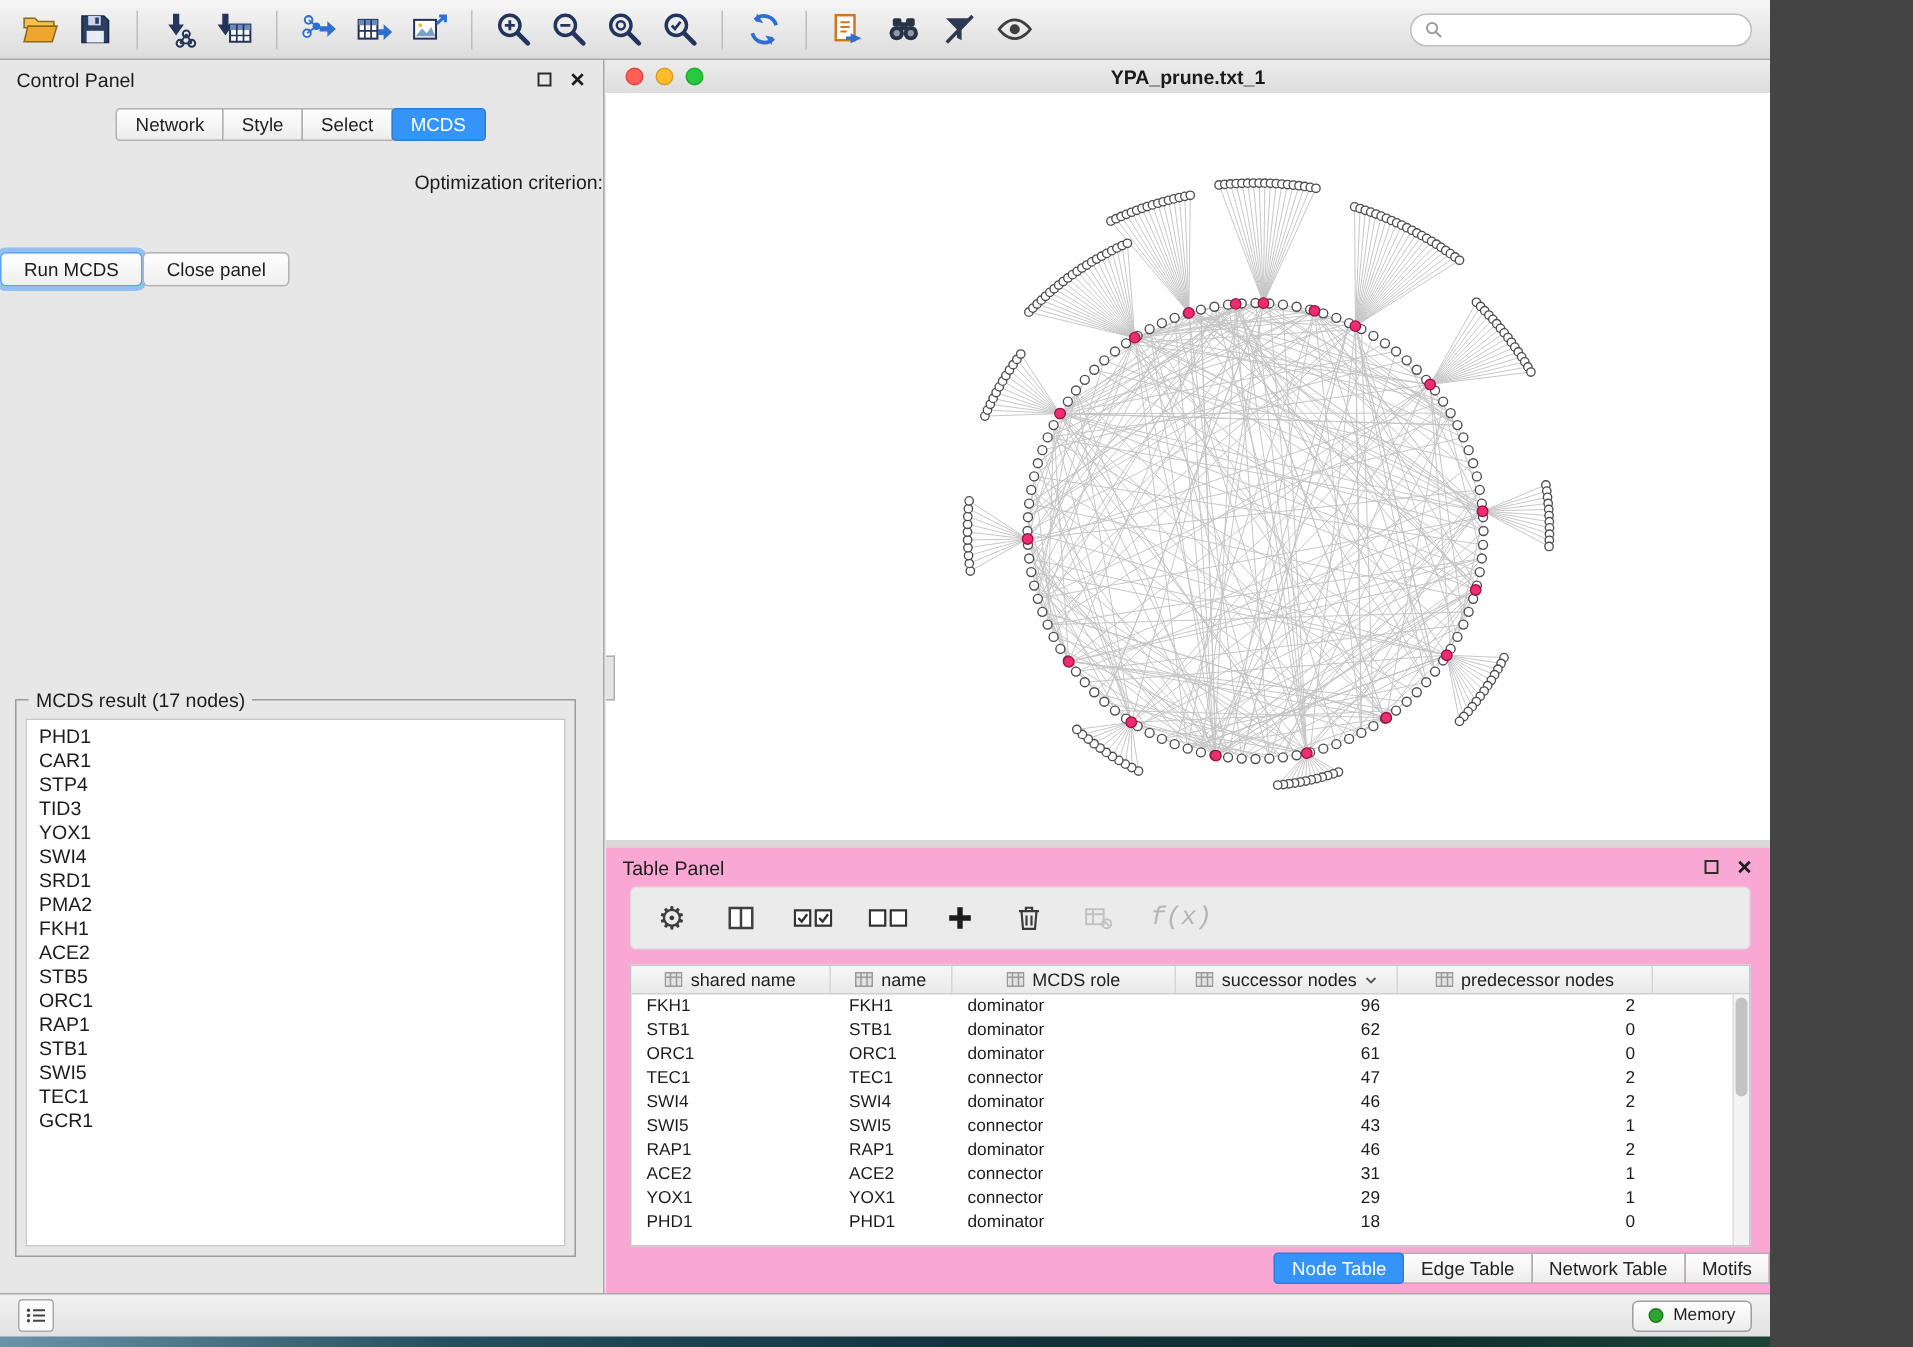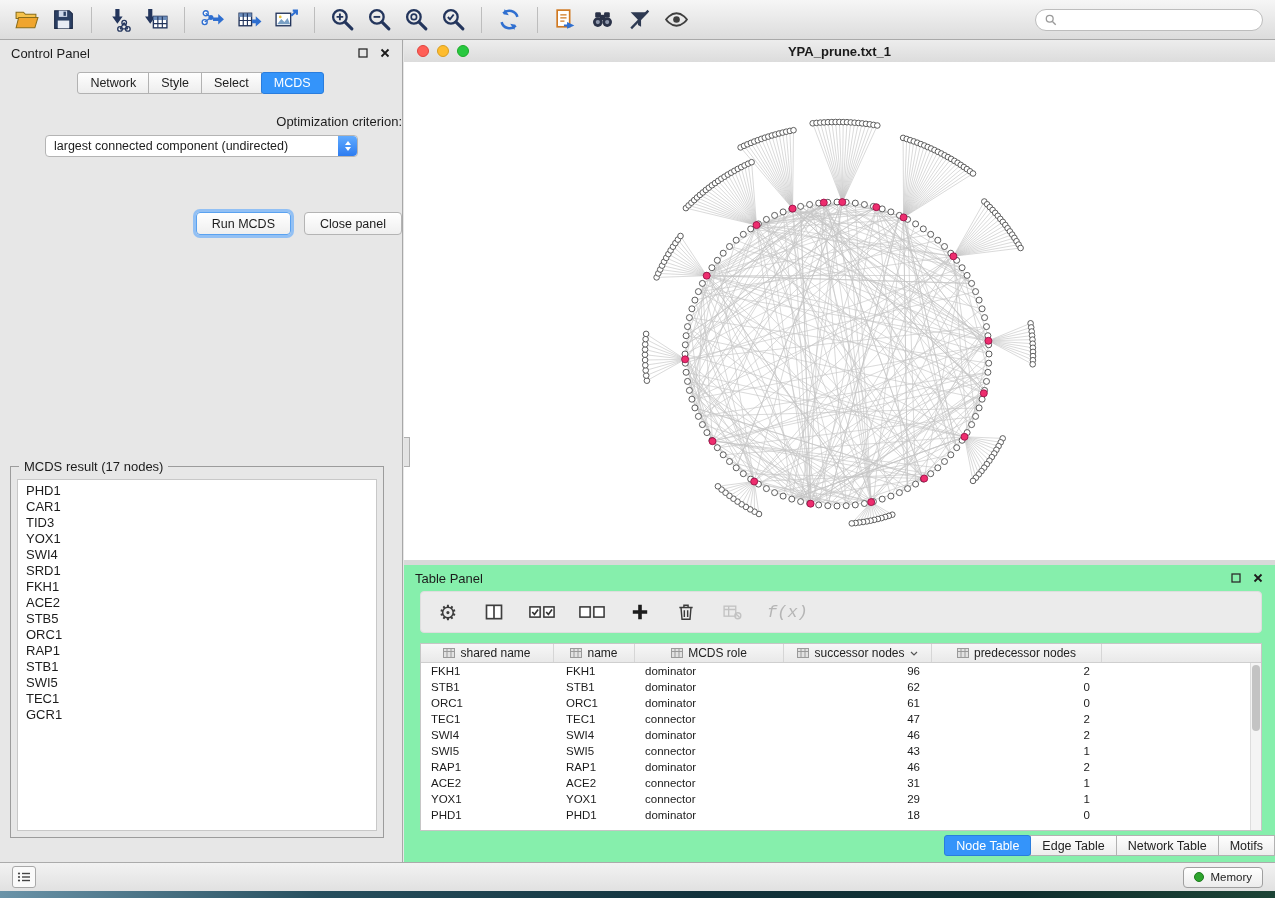--- a/index.html
+++ b/index.html
@@ -1,16 +1,16 @@
 <!DOCTYPE html>
 <html><head>
 <meta charset="utf-8">
 <style>
   html,body{margin:0;padding:0;background:#444;}
-  #app{position:relative;width:1275px;height:898px;background:#e7e7e7;font-family:"Liberation Sans",sans-serif;overflow:hidden;color:#1c1c1c;}
+  #app{position:relative;width:1180px;height:898px;background:#e7e7e7;font-family:"Liberation Sans",sans-serif;overflow:hidden;color:#1c1c1c;}
 
   
   .toolbar{position:absolute;left:0;top:0;width:100%;height:40px;background:linear-gradient(#f6f6f6,#dcdcdc);border-bottom:1px solid #a9a9a9;display:flex;align-items:center;padding:0 8px;box-sizing:border-box;}
   .tb-btn{width:37px;height:32px;display:flex;align-items:center;justify-content:center;border-radius:4px;}
   .tb-btn svg{width:25px;height:25px;}
   .tb-sep{width:1px;height:26px;background:#bdbdbd;margin:0 9px;}
   .tb-spacer{flex:1;}
   .search-box{width:228px;height:22px;border:1px solid #bdbdbd;border-radius:12px;background:#fff;display:flex;align-items:center;padding:0 9px;gap:6px;box-sizing:border-box;margin-right:4px;}
   .search-box svg{width:12px;height:12px;flex:0 0 auto;}
   .search-box input{border:none;outline:none;flex:1;font-size:12px;background:transparent;font-family:inherit;}
@@ -23,21 +23,21 @@
   .tabstrip{display:flex;justify-content:center;margin-top:6px;}
   .tab{height:20px;padding:0 12px;font-size:12.5px;display:flex;align-items:center;border:1px solid #b2b2b2;background:linear-gradient(#fefefe,#ededed);margin-left:-1px;color:#222;}
   .tab.first{border-radius:3px 0 0 3px;}
   .tab.last{border-radius:0 3px 3px 0;}
   .tab.active{background:#3494fa;color:#fff;border-color:#2a7ddd;border-radius:3px;position:relative;z-index:2;}
   .opt-label{position:absolute;top:74px;left:0;right:0;text-align:right;font-size:13px;}
   .combo{position:absolute;top:95px;left:45px;width:313px;height:22px;background:#fff;border:1px solid #b4b4b4;border-radius:4px;display:flex;align-items:center;font-size:12.5px;padding-left:8px;box-sizing:border-box;}
   .combo-stepper{position:absolute;right:0;top:0;bottom:0;width:19px;background:linear-gradient(#61abff,#2d7cf0);border-radius:0 4px 4px 0;display:flex;flex-direction:column;align-items:center;justify-content:center;gap:2px;}
   .step-up{width:0;height:0;border-left:3.5px solid transparent;border-right:3.5px solid transparent;border-bottom:4.5px solid #fff;}
   .step-down{width:0;height:0;border-left:3.5px solid transparent;border-right:3.5px solid transparent;border-top:4.5px solid #fff;}
-  .btn-row{position:absolute;top:128px;left:0;right:0;display:flex;justify-content:flex-end;gap:13px;margin-top:44px;}
+  .btn-row{position:absolute;top:128px;left:0;right:0;display:flex;justify-content:flex-start;}
   .btn{height:23px;border:1px solid #b4b4b4;border-radius:4px;background:linear-gradient(#ffffff,#efefef);font-size:12.5px;padding:0 15px;font-family:inherit;color:#1c1c1c;}
   .btn.focus{box-shadow:0 0 0 3px rgba(77,160,255,.55);border-color:#5aa2f0;}
   .groupbox{position:absolute;left:10px;right:18px;top:426px;bottom:24px;border:1px solid #9c9c9c;}
   .legend{position:absolute;top:-8px;left:8px;background:#e7e7e7;padding:0 5px;font-size:13px;}
   .mcds-list{position:absolute;left:6px;right:6px;top:12px;bottom:6px;background:#fff;border:1px solid #c8c8c8;overflow:hidden;padding:3px 0;}
   .mcds-item{font-size:13px;line-height:16px;padding:0 8px;}
 
   
   .network-panel{position:absolute;left:404px;top:40px;right:0;height:525px;background:#d9d9d9;}
   .net-titlebar{height:22px;background:linear-gradient(#ededed,#dcdcdc);border-bottom:1px solid #b3b3b3;display:flex;align-items:center;justify-content:center;position:relative;}
@@ -45,21 +45,21 @@
   .tl{width:12px;height:12px;border-radius:50%;box-sizing:border-box;}
   .tl.red{background:#ff5f57;border:1px solid #e0443e;}
   .tl.yellow{background:#febc2e;border:1px solid #d89e20;}
   .tl.green{background:#28c840;border:1px solid #1dab29;}
   .net-title{font-size:13px;font-weight:700;color:#1a1a1a;}
   .net-canvas{position:absolute;left:0;top:22px;width:100%;height:498px;background:#fff;}
   .net-canvas svg{position:absolute;left:0;top:0;}
   .splitter-handle{position:absolute;left:0;top:375px;width:6px;height:30px;background:#e4e4e4;border:1px solid #b0b0b0;border-left:none;box-sizing:border-box;}
 
   
-  .table-panel{position:absolute;left:404px;top:565px;right:0;height:297px;background:#86efac;}
+  .table-panel{position:absolute;left:404px;top:565px;right:0;height:297px;background:#f9a8d4;}
   .tbl-toolbar{position:absolute;left:16px;right:13px;top:26px;height:42px;background:#ebebeb;border:1px solid #dedede;border-radius:4px;display:flex;align-items:center;gap:24px;padding:0 16px;box-sizing:border-box;}
   .ttb-btn{display:flex;align-items:center;justify-content:center;min-width:22px;height:24px;}
   .ttb-btn svg{width:20px;height:20px;}
   .gear-glyph{font-size:21px;line-height:21px;color:#3d3d3d;}
   .fx{font-family:Liberation Mono, monospace;font-style:italic;font-size:17px;color:#b5b5b5;}
   .tbl{position:absolute;left:16px;right:13px;top:78px;height:188px;background:#fff;border:1px solid #c6c6c6;box-sizing:border-box;overflow:hidden;}
   .thead{display:flex;height:18px;background:linear-gradient(#f7f7f7,#e9e9e9);border-bottom:1px solid #cfcfcf;}
   .hcell{display:flex;align-items:center;justify-content:center;gap:5px;font-size:12px;color:#222;border-right:1px solid #d6d6d6;box-sizing:border-box;}
   .hcell svg{flex:0 0 auto;}
   .trow{display:flex;height:16px;}
@@ -244,40 +244,35 @@
           </span>
       </span>
     </div>
     <div class="tabstrip">
         <div class="tab first">Network</div>
         <div class="tab">Style</div>
         <div class="tab">Select</div>
         <div class="tab active last">MCDS</div>
       </div>
     <div class="opt-label">Optimization criterion:</div>
-    <div class="combo">
-      <span>largest connected component (undirected)</span>
-      <span class="combo-stepper">
-          <span class="step-up"></span>
-          <span class="step-down"></span>
-        </span>
-    </div>
     <div class="btn-row">
       <button class="btn focus">Run MCDS</button>
       <button class="btn">Close panel</button>
     </div>
     <div class="groupbox">
       <span class="legend">MCDS result (17 nodes)</span>
       <div class="mcds-list">
           <div class="mcds-item">PHD1</div>
           <div class="mcds-item">CAR1</div>
+          <div class="mcds-item">STP4</div>
           <div class="mcds-item">TID3</div>
           <div class="mcds-item">YOX1</div>
           <div class="mcds-item">SWI4</div>
           <div class="mcds-item">SRD1</div>
+          <div class="mcds-item">PMA2</div>
           <div class="mcds-item">FKH1</div>
           <div class="mcds-item">ACE2</div>
           <div class="mcds-item">STB5</div>
           <div class="mcds-item">ORC1</div>
           <div class="mcds-item">RAP1</div>
           <div class="mcds-item">STB1</div>
           <div class="mcds-item">SWI5</div>
           <div class="mcds-item">TEC1</div>
           <div class="mcds-item">GCR1</div>
         </div>

